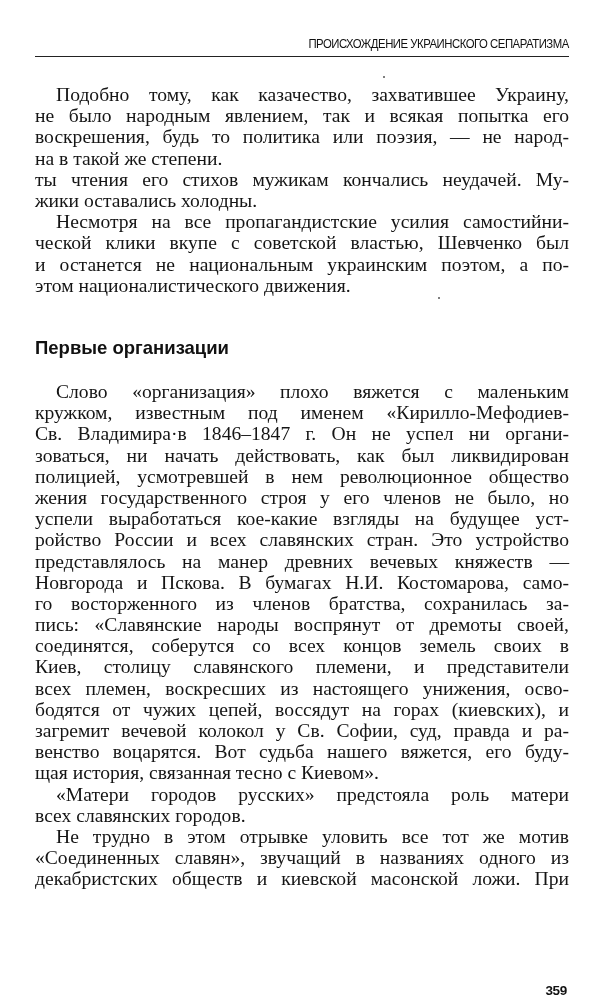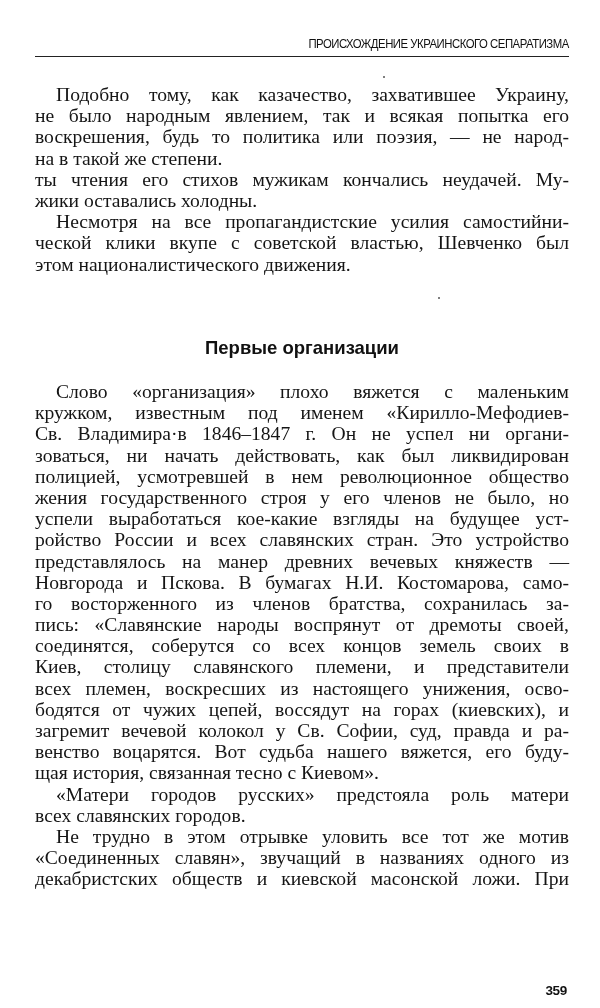--- a/index.html
+++ b/index.html
@@ -68,21 +68,20 @@
       text-align-last: left;
     }
     .line.indent {
       padding-left: 21px;
     }
     .section-heading {
       position: absolute;
       left: 35px;
       width: 534px;
       top: 336px;
-      text-align: center;
       font-family: "Liberation Sans", sans-serif;
       font-weight: bold;
       font-size: 18.5px;
       line-height: 24px;
       color: #111;
     }
     .folio {
       position: absolute;
       left: 520px;
       width: 47px;
@@ -122,20 +121,21 @@
     </div>
 
     <div>
       <span class="line">ты чтения его стихов мужикам кончались неудачей. Му-</span>
       <span class="line last">жики оставались холодны.</span>
     </div>
 
     <div>
       <span class="line indent">Несмотря на все пропагандистские усилия самостийни-</span>
       <span class="line">ческой клики вкупе с советской властью, Шевченко был</span>
+      <span class="line">и останется не национальным украинским поэтом, а по-</span>
       <span class="line last">этом националистического движения.</span>
     </div>
   </div>
 
   <div class="section-heading">Первые организации</div>
 
   <div class="block" style="top:381px;">
     <div>
       <span class="line indent">Слово «организация» плохо вяжется с маленьким</span>
       <span class="line">кружком, известным под именем «Кирилло-Мефодиев-</span>

